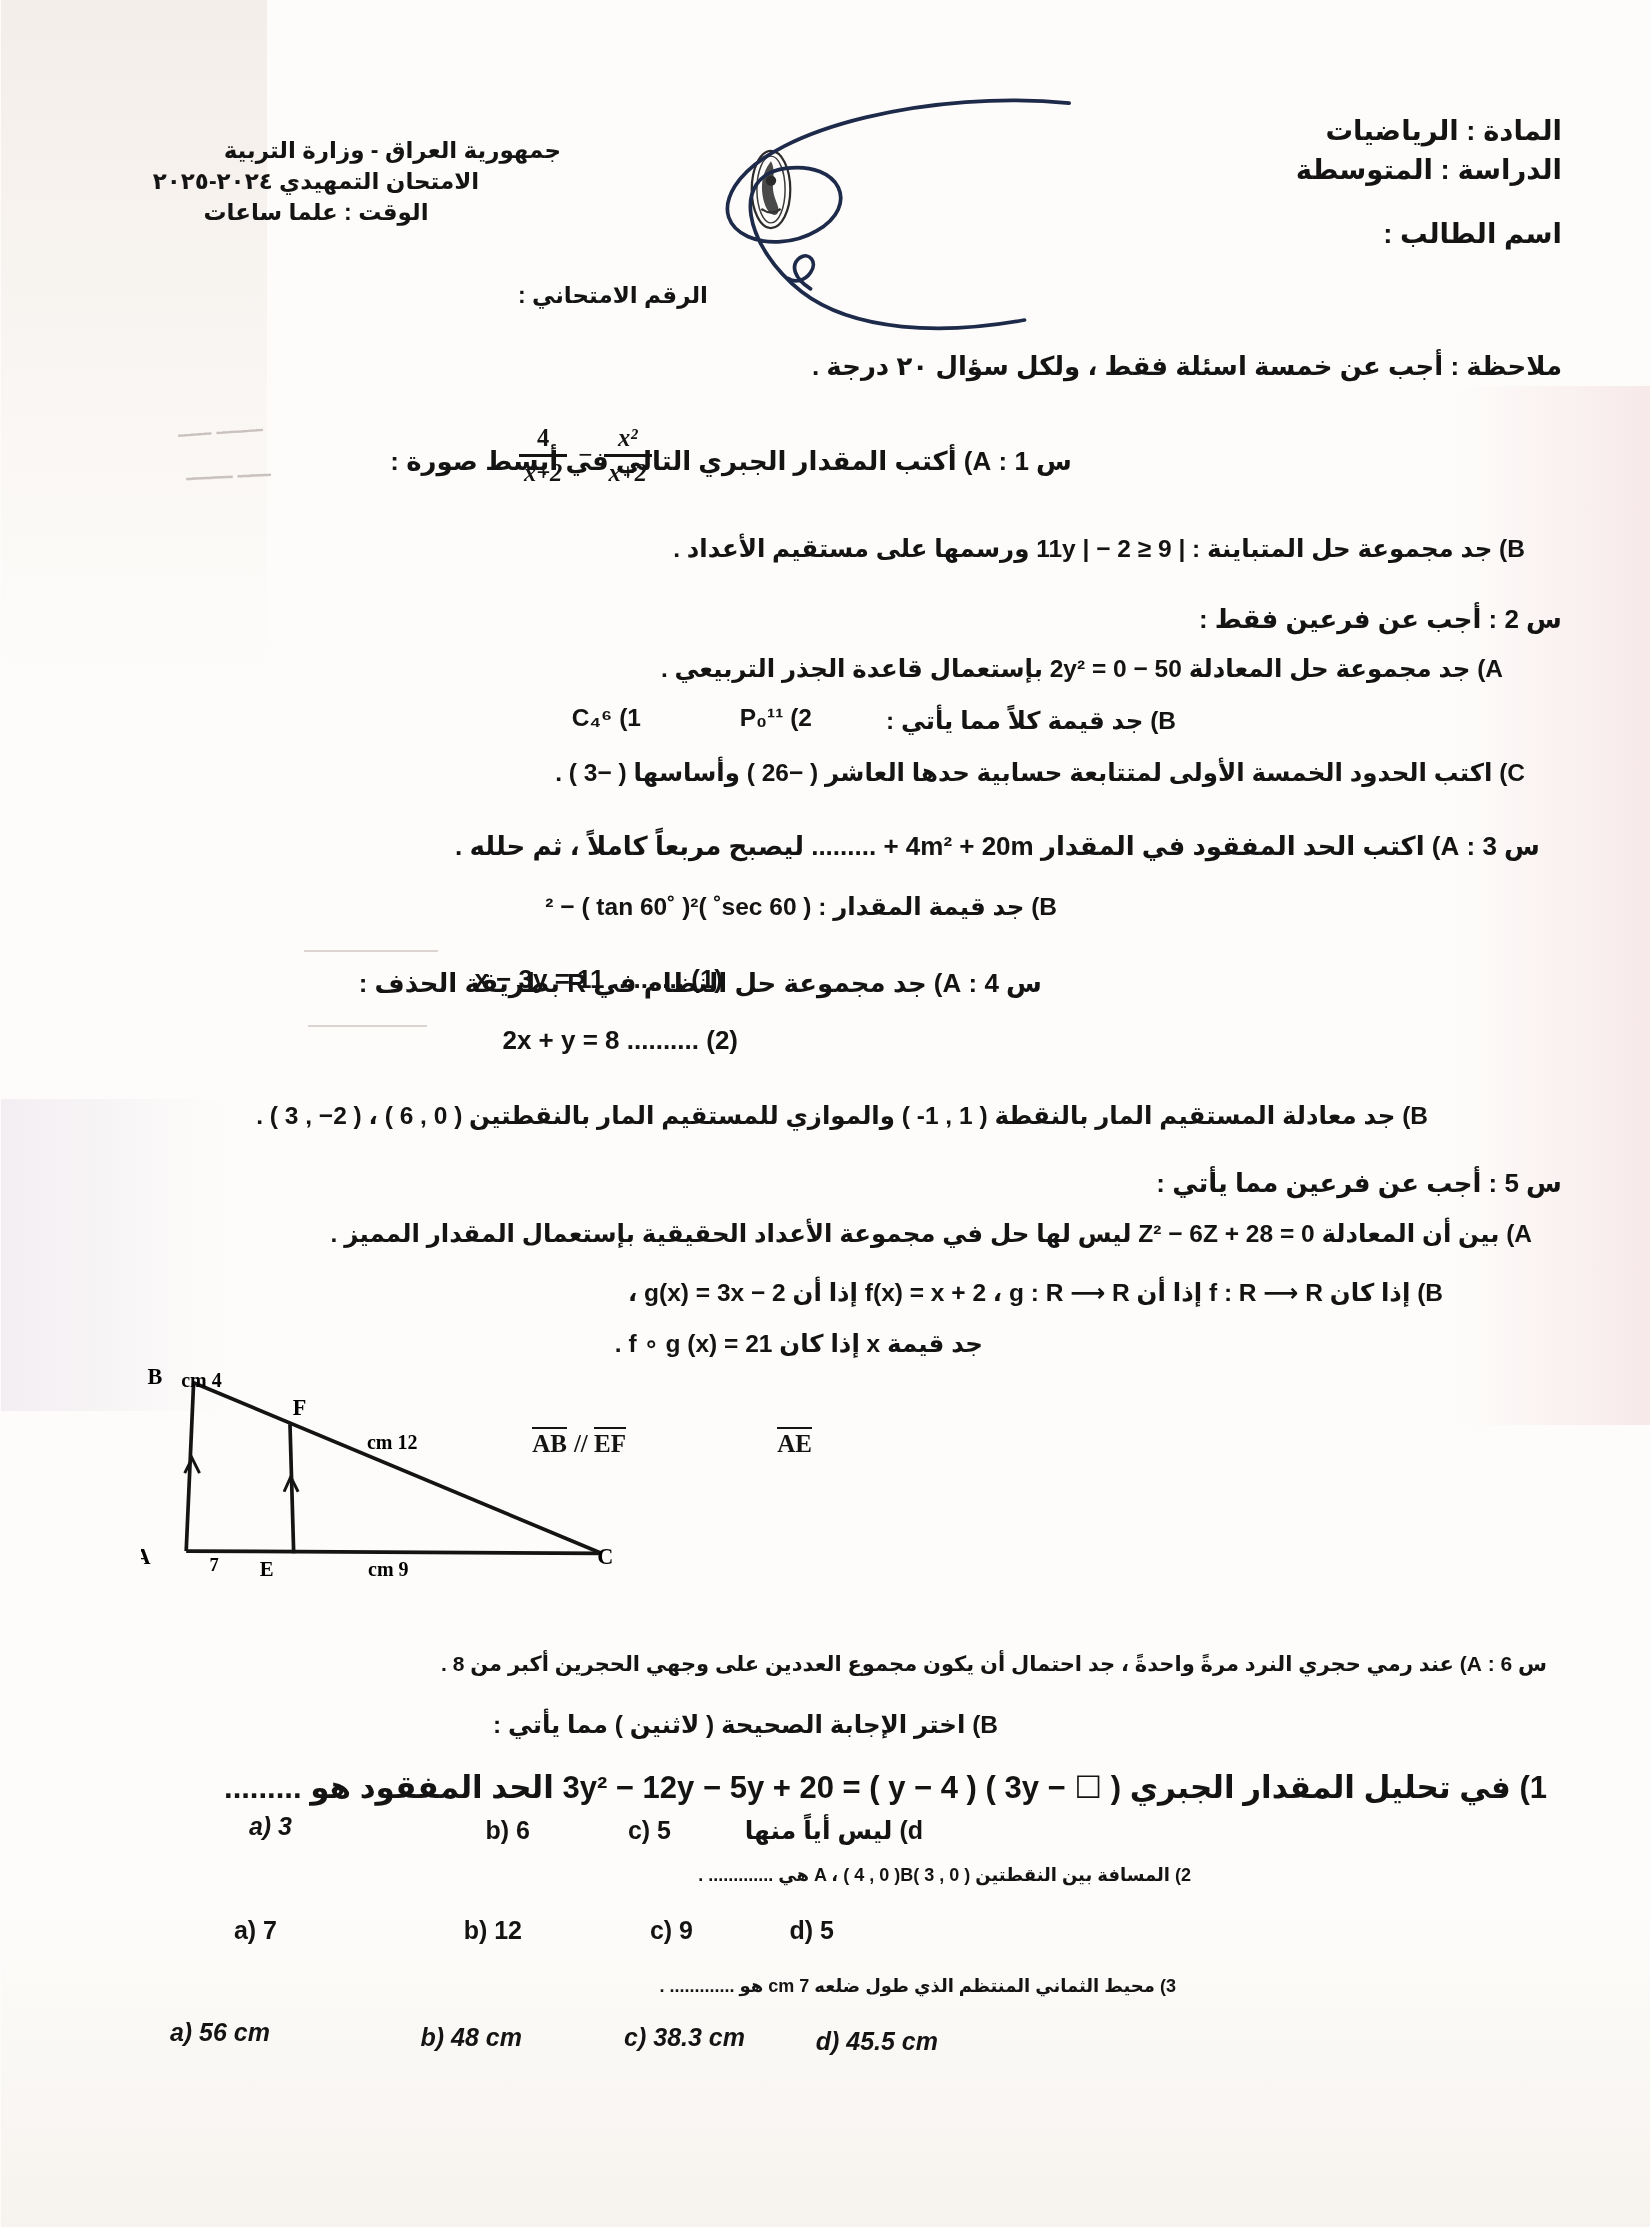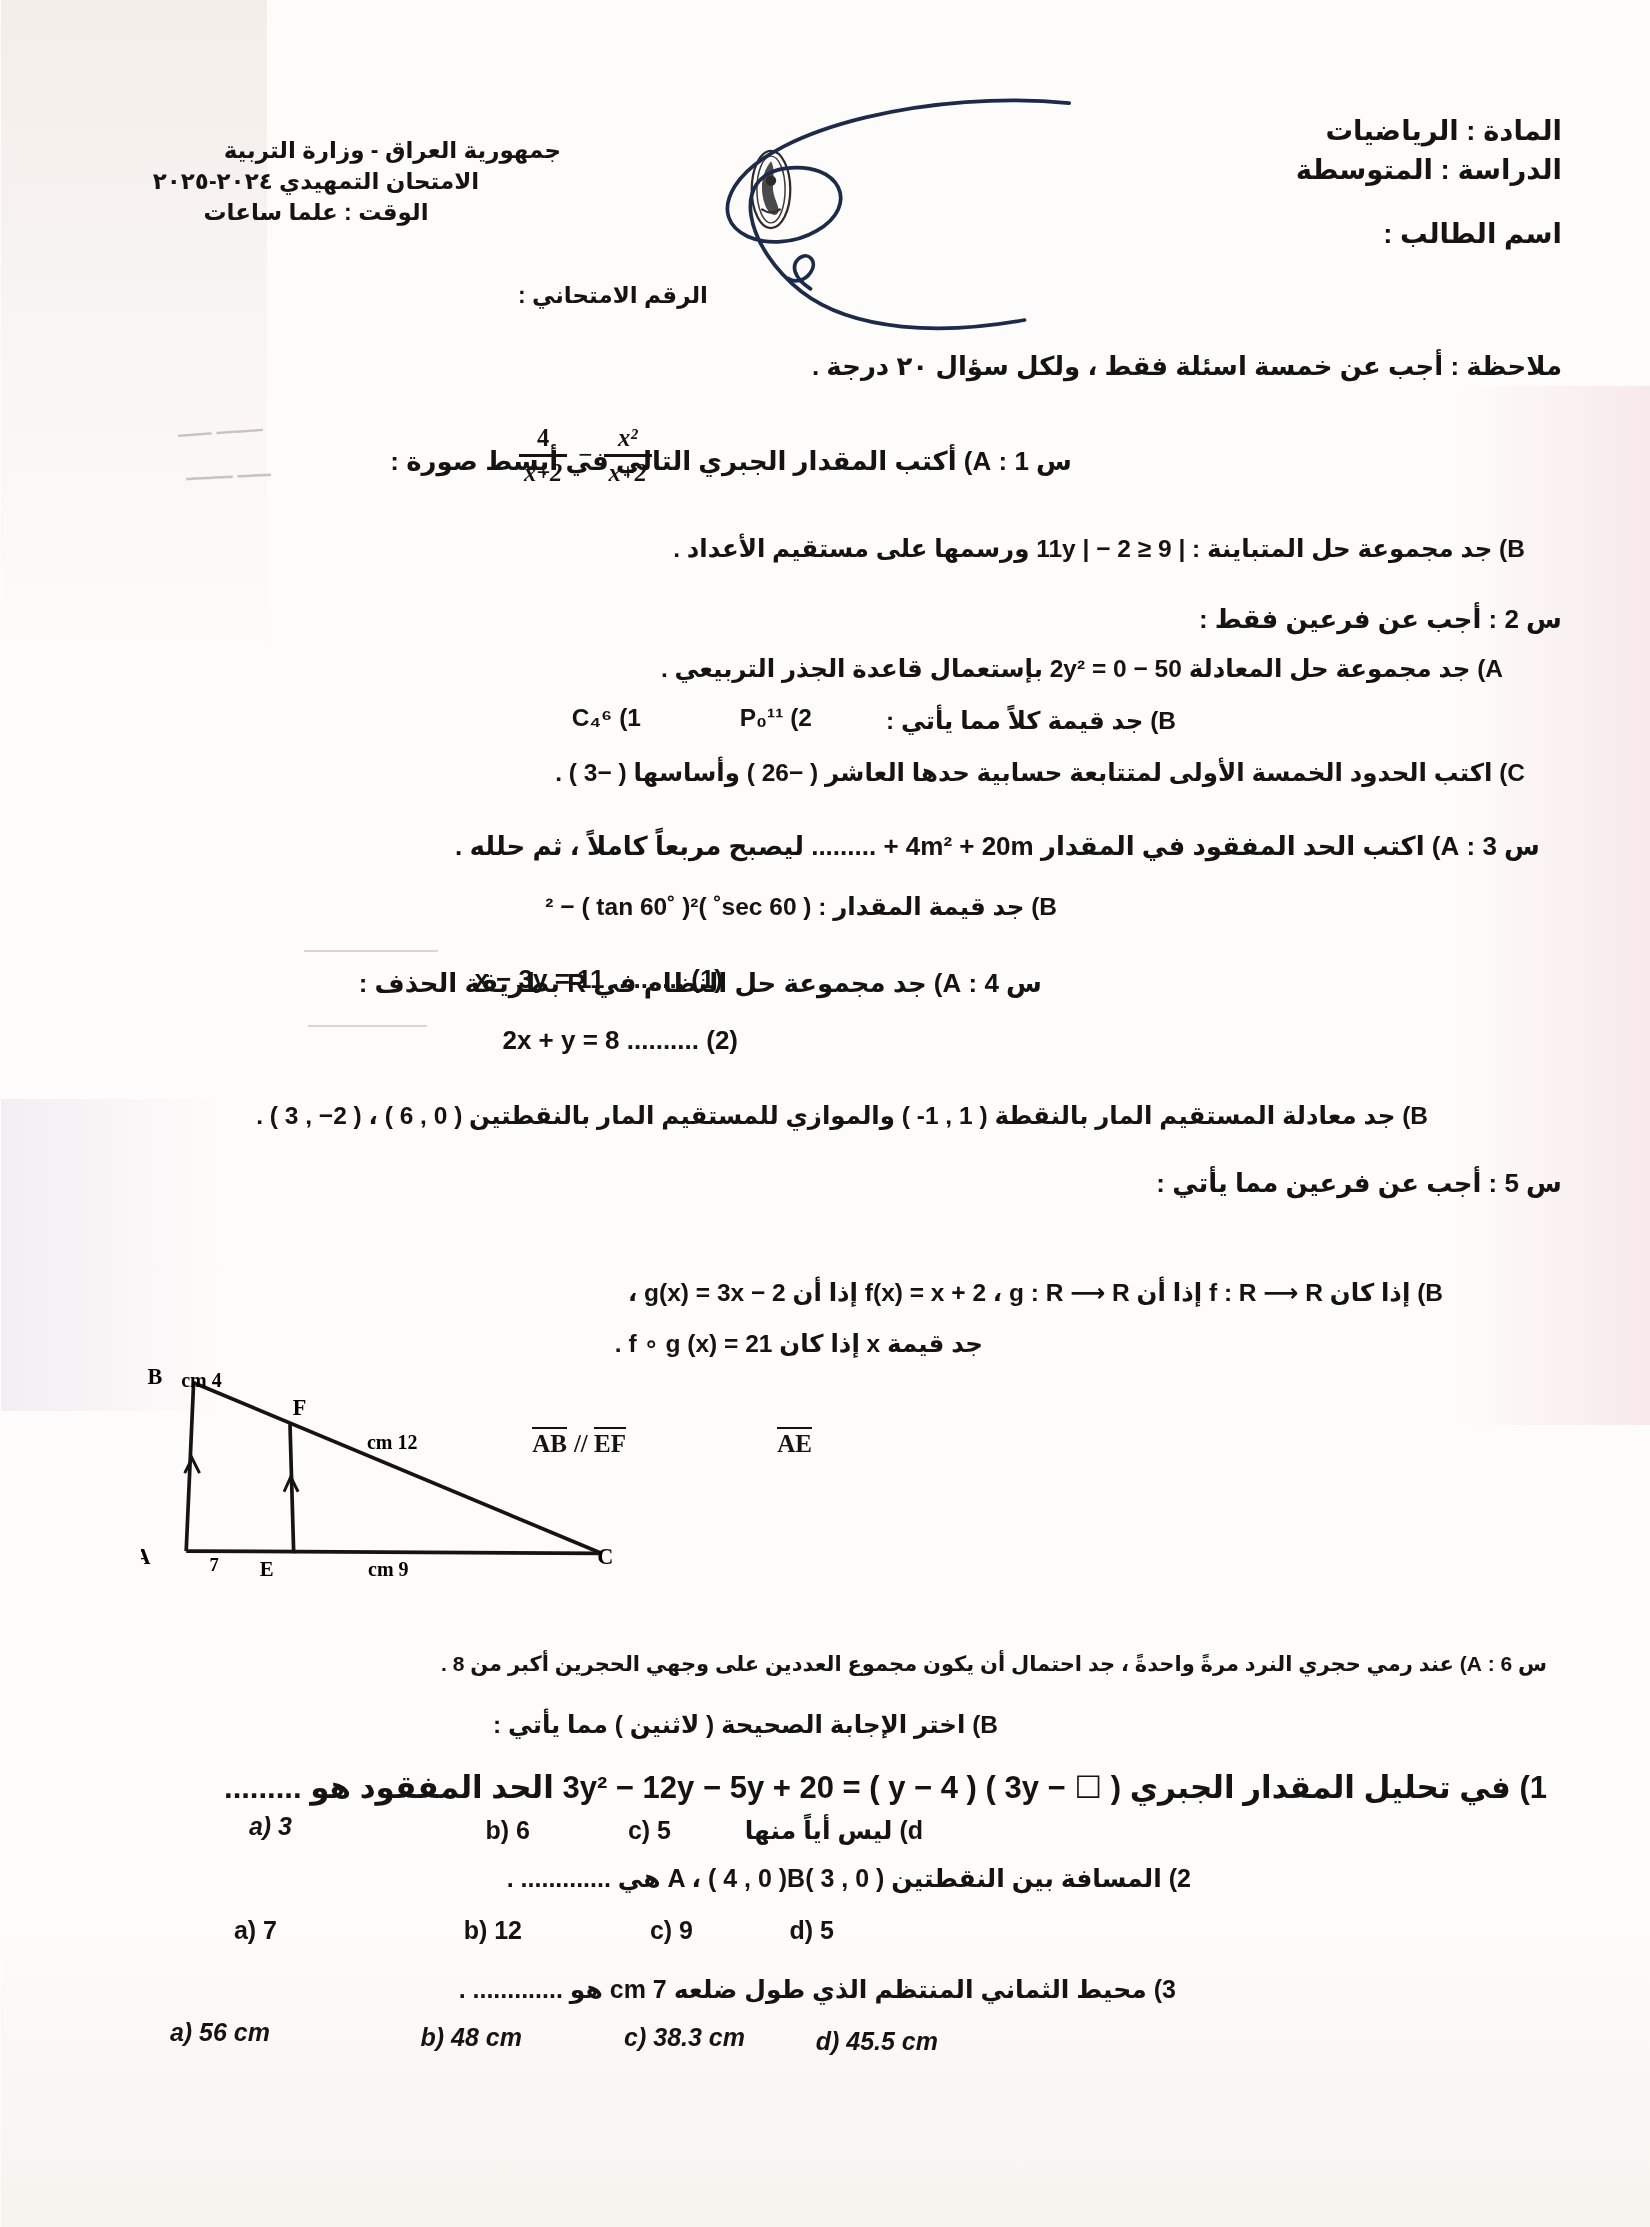--- a/index.html
+++ b/index.html
@@ -75,21 +75,21 @@
   .centered{position:absolute;white-space:nowrap;font-weight:bold;font-size:25px;}
 
   .eqline{position:absolute;font-weight:bold;font-size:26px;white-space:nowrap;}
 
   .overline{border-top:2.2px solid #141414;padding-top:0.7px;}
 
   
   .figure{position:absolute;left:141px;top:1362px;width:639px;height:215px;}
 
   
-  .mc-q{position:absolute;right:89px;font-weight:bold;font-size:25px;white-space:nowrap;}
+  .mc-q{position:absolute;right:89px;font-weight:bold;font-size:18px;white-space:nowrap;}
   .mc-opts{position:absolute;font-weight:bold;font-size:25px;white-space:nowrap;}
 </style>
 </head>
 <body>
 
 <div class="page">
 
   <div class="scan-tint tint-1"></div>
   <div class="scan-tint tint-2"></div>
   <div class="scan-tint tint-3"></div>
@@ -154,20 +154,21 @@
 
   <div class="line qhead" style="top:830px;right:111px;">س 3 : A) اكتب الحد المفقود في المقدار    4m² + 20m + .........  ليصبح مربعاً كاملاً ، ثم حلله .</div>
   <div class="line sub" style="top:891px;right:594px;">B) جد قيمة المقدار :   ( sec 60˚ )² − ( tan 60˚ )²</div>
 
   <div class="line qhead" style="top:967px;right:609px;">س 4 : A) جد مجموعة حل النظام في R بطريقة الحذف :</div>
   <div class="eqline" style="top:964px;right:928px;">x − 3y = 11    .......... (1)</div>
   <div class="eqline" style="top:1025px;right:913px;">2x + y = 8      .......... (2)</div>
   <div class="line sub" style="top:1100px;right:223px;">B) جد معادلة المستقيم المار بالنقطة ( 1 , 1- ) والموازي للمستقيم المار بالنقطتين ( 0 , 6 ) ، ( 2− , 3 ) .</div>
 
   <div class="line qhead" style="top:1167px;">س 5 : أجب عن فرعين مما يأتي :</div>
+  <div class="line sub" style="top:1218px;right:119px;">A) بين أن المعادلة  Z² − 6Z + 28 = 0  ليس لها حل في مجموعة الأعداد الحقيقية بإستعمال المقدار المميز .</div>
   <div class="line sub" style="top:1277px;right:208px;">B) إذا كان  f : R ⟶ R  إذا أن  f(x) = x + 2 ،  g : R ⟶ R  إذا أن  g(x) = 3x − 2 ،</div>
   <div class="line sub" style="top:1328px;right:668px;">جد قيمة x  إذا كان  f ∘ g (x) = 21 .</div>
 
 
   <svg class="figure" viewBox="0 0 860 290">
 
     <line x1="60" y1="255" x2="70" y2="28" stroke="#141414" stroke-width="5"></line>
     <line x1="70" y1="28" x2="620" y2="258" stroke="#141414" stroke-width="5"></line>
     <line x1="60" y1="255" x2="620" y2="258" stroke="#141414" stroke-width="5"></line>
 

